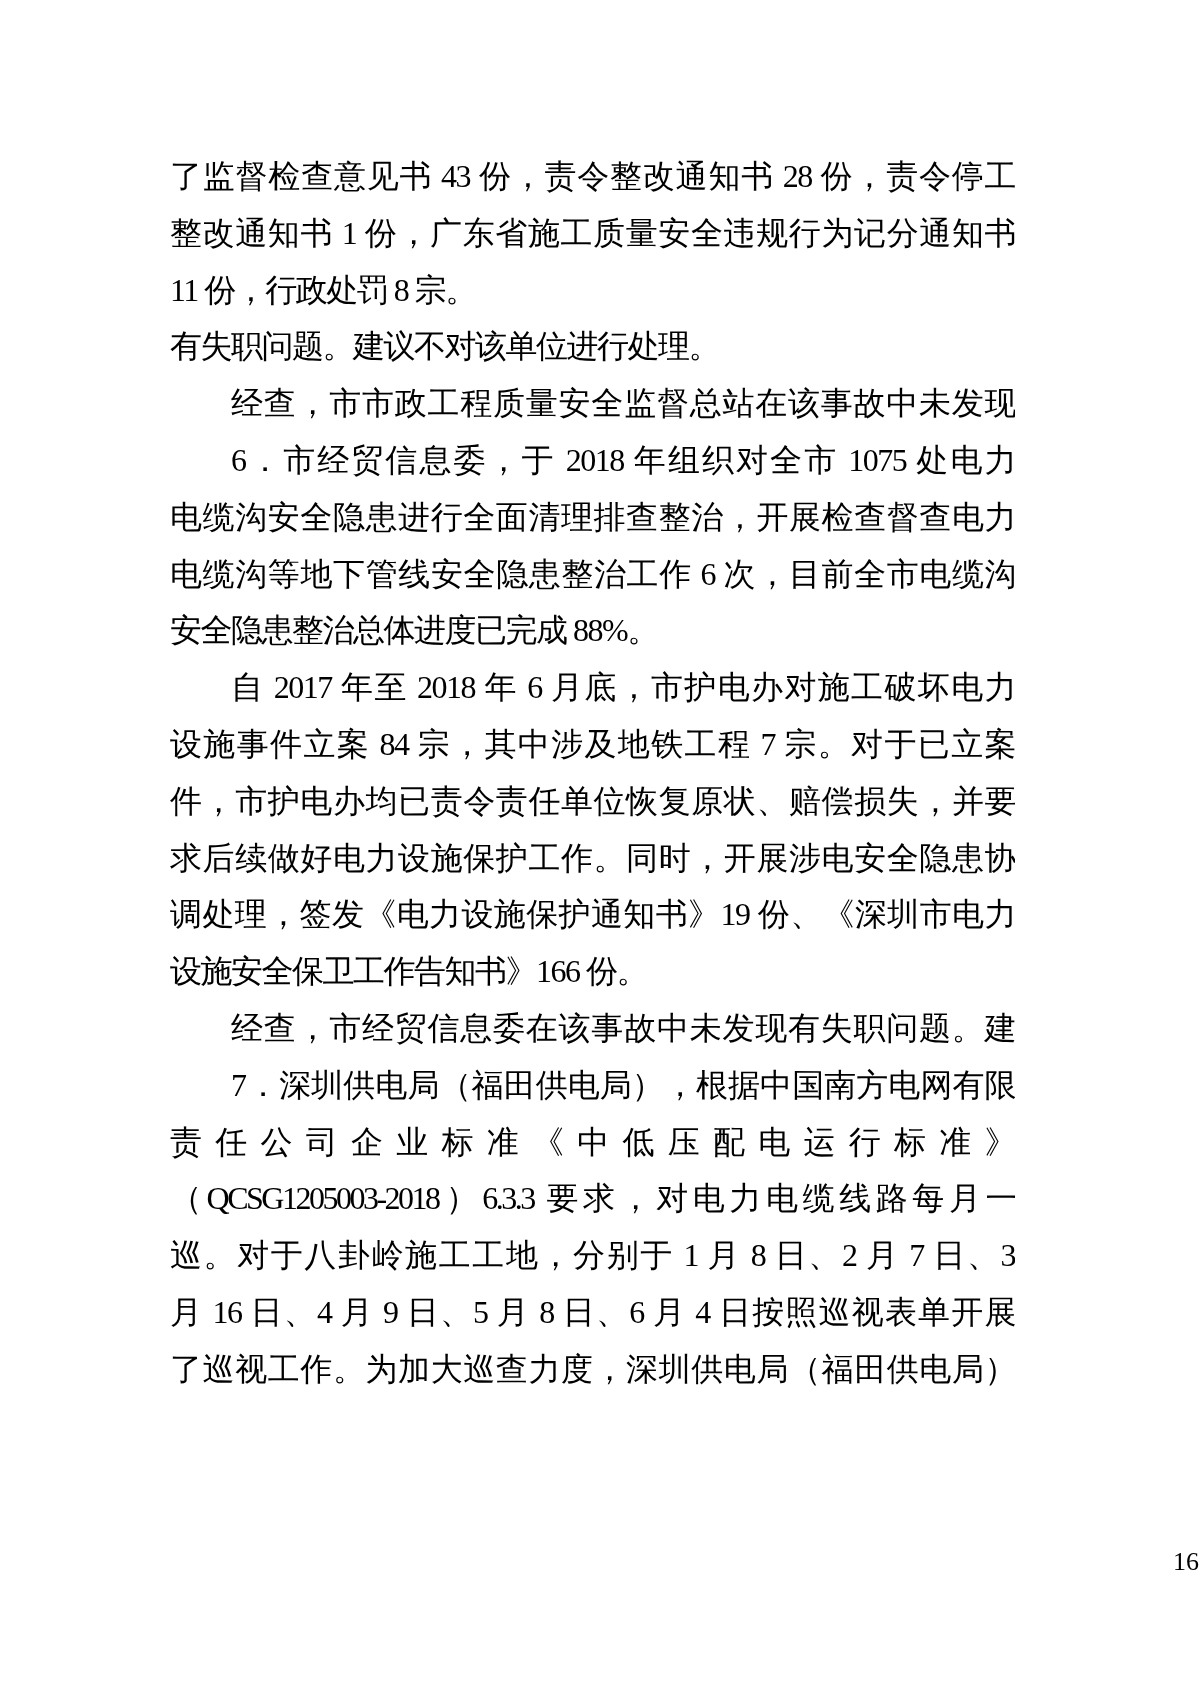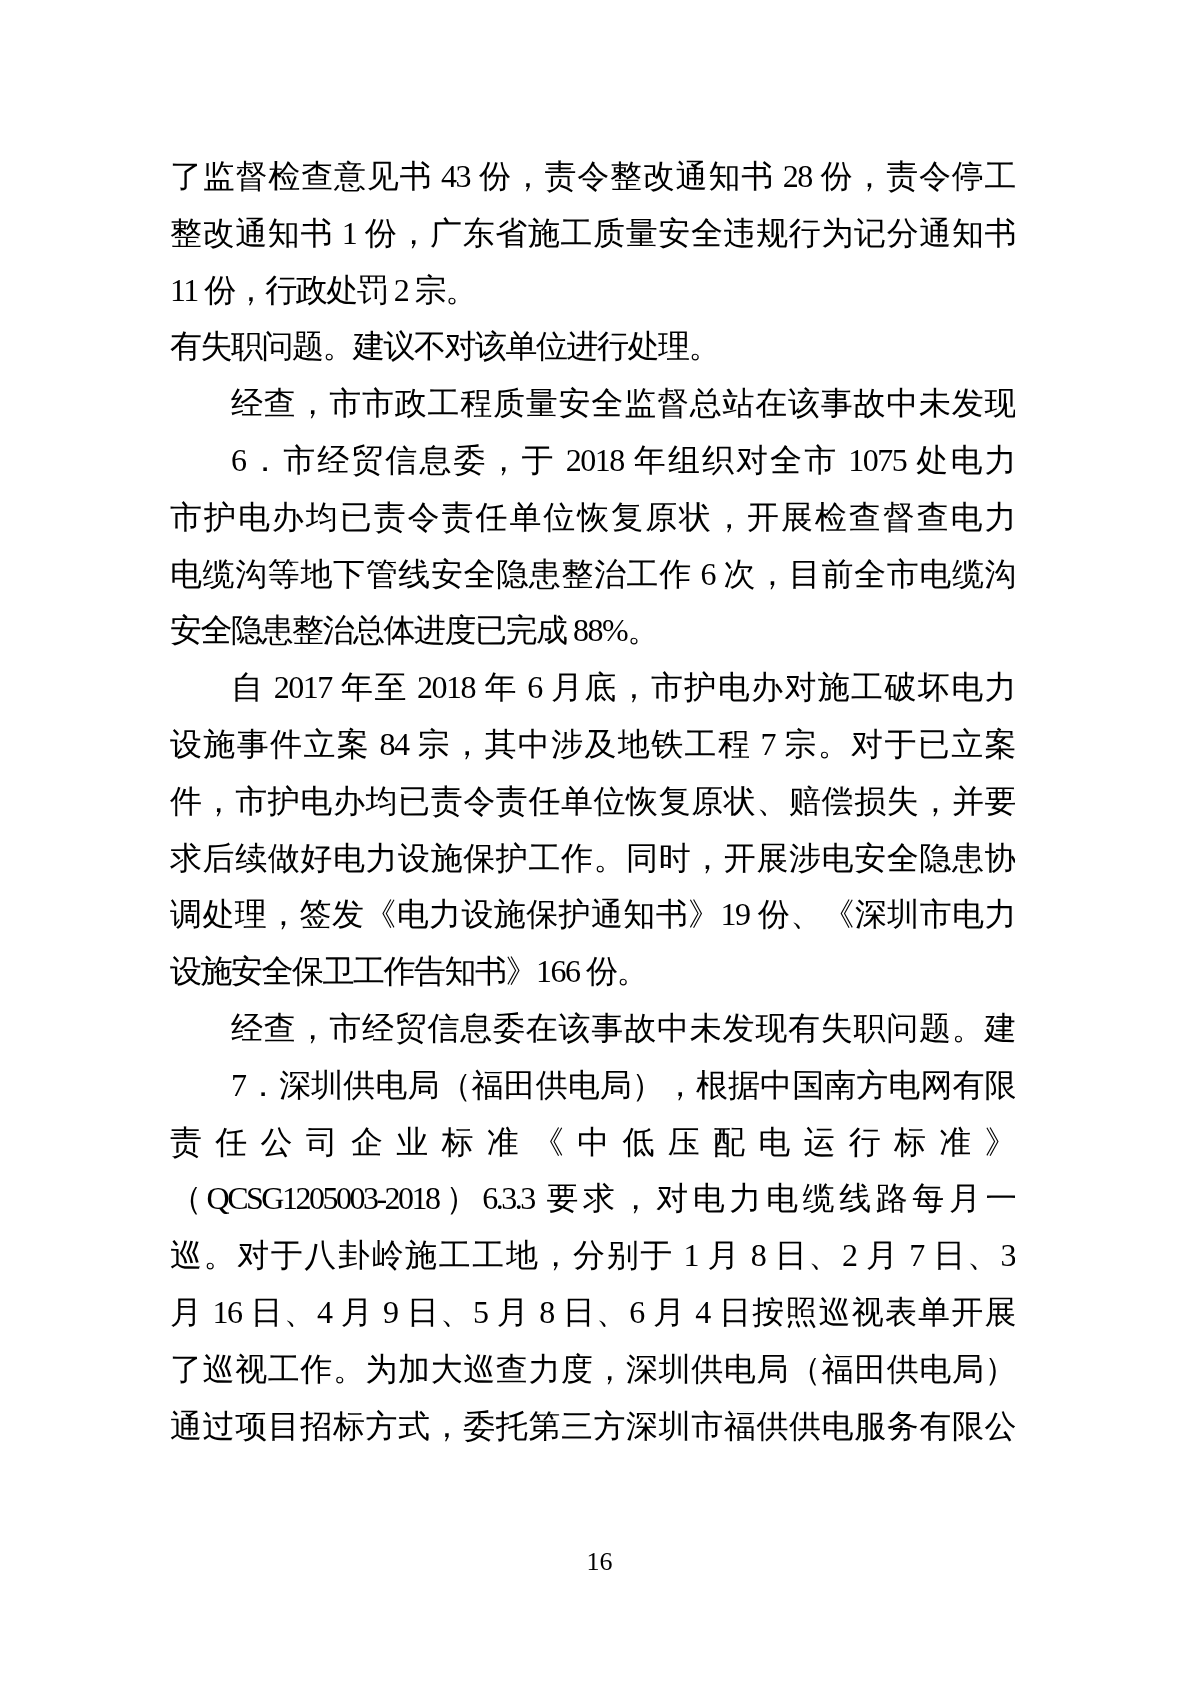--- a/index.html
+++ b/index.html
@@ -46,49 +46,48 @@
     text-indent: 61px;
   }
   .line.tight {
     letter-spacing: -2.5px;
   }
   .page-number {
     position: absolute;
     left: 0;
     top: 1546px;
     width: 100%;
-    text-align: center;
+    text-align: right;
     font-size: 26px;
     line-height: 32px;
     letter-spacing: 0;
   }
 </style>
 </head>
 <body>
 
 <div class="page">
   <div class="textblock">
     <div class="line">了监督检查意见书 43 份，责令整改通知书 28 份，责令停工</div>
     <div class="line">整改通知书 1 份，广东省施工质量安全违规行为记分通知书</div>
-    <div class="line end">11 份，行政处罚 2 宗。</div>
+    <div class="line end">11 份，行政处罚 8 宗。</div>
     <div class="line end">有失职问题。建议不对该单位进行处理。</div>
     <div class="line indent">经查，市市政工程质量安全监督总站在该事故中未发现</div>
     <div class="line indent">6．市经贸信息委，于 2018 年组织对全市 1075 处电力</div>
-    <div class="line">市护电办均已责令责任单位恢复原状，开展检查督查电力</div>
+    <div class="line">电缆沟安全隐患进行全面清理排查整治，开展检查督查电力</div>
     <div class="line">电缆沟等地下管线安全隐患整治工作 6 次，目前全市电缆沟</div>
     <div class="line end">安全隐患整治总体进度已完成 88%。</div>
     <div class="line indent">自 2017 年至 2018 年 6 月底，市护电办对施工破坏电力</div>
     <div class="line">设施事件立案 84 宗，其中涉及地铁工程 7 宗。对于已立案</div>
     <div class="line">件，市护电办均已责令责任单位恢复原状、赔偿损失，并要</div>
     <div class="line">求后续做好电力设施保护工作。同时，开展涉电安全隐患协</div>
     <div class="line">调处理，签发《电力设施保护通知书》19 份、《深圳市电力</div>
     <div class="line end">设施安全保卫工作告知书》166 份。</div>
     <div class="line indent">经查，市经贸信息委在该事故中未发现有失职问题。建</div>
     <div class="line indent">7．深圳供电局（福田供电局），根据中国南方电网有限</div>
     <div class="line">责任公司企业标准《中低压配电运行标准》</div>
     <div class="line tight">（QCSG1205003-2018）6.3.3 要求，对电力电缆线路每月一</div>
     <div class="line">巡。对于八卦岭施工工地，分别于 1 月 8 日、2 月 7 日、3</div>
     <div class="line">月 16 日、4 月 9 日、5 月 8 日、6 月 4 日按照巡视表单开展</div>
     <div class="line">了巡视工作。为加大巡查力度，深圳供电局（福田供电局）</div>
-    <div class="line">通过项目招标方式，委托第三方深圳市福供供电服务有限公</div>
   </div>
   <div class="page-number">16</div>
 </div>
 
 </body></html>

